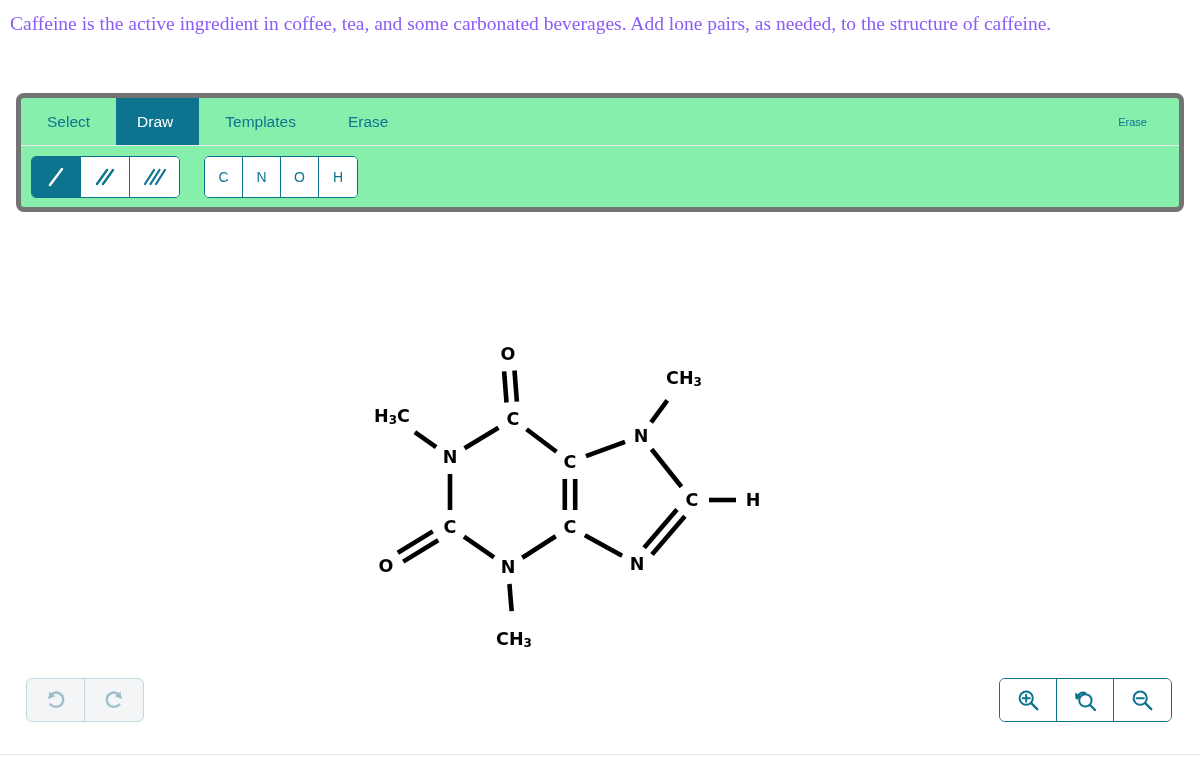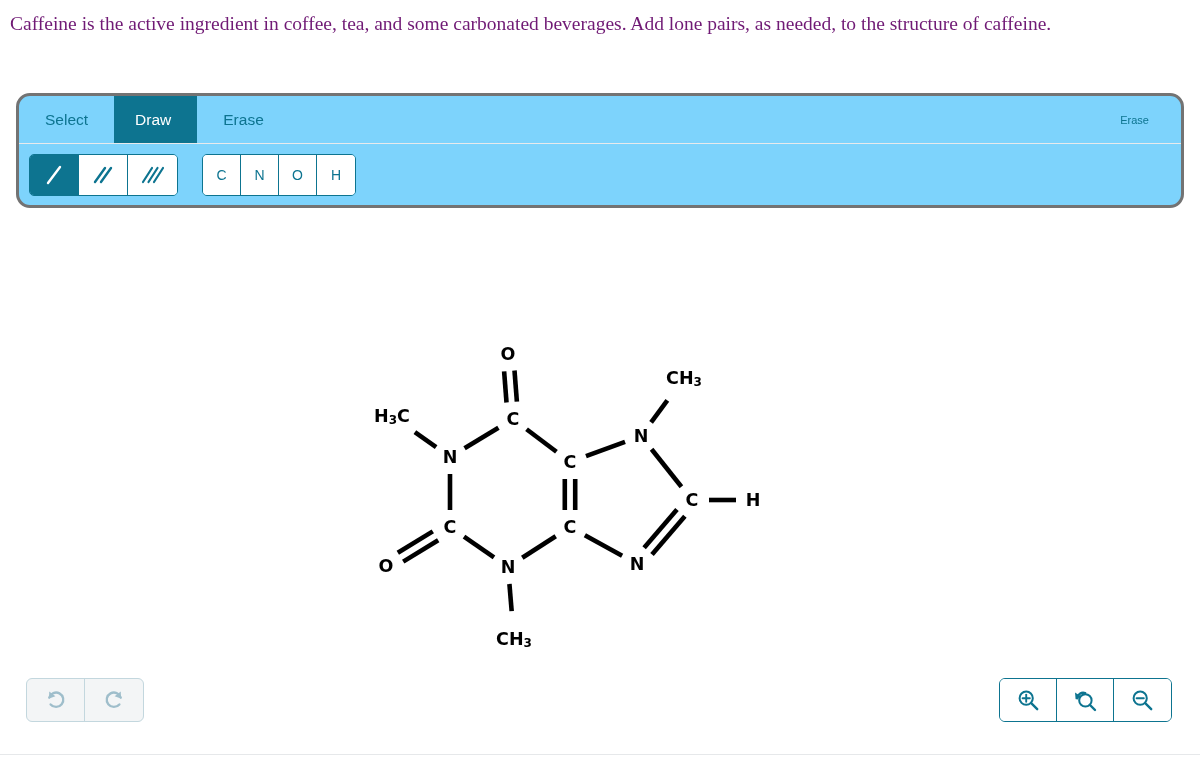--- a/index.html
+++ b/index.html
@@ -15,36 +15,36 @@
     color: #222222;
     overflow: hidden;
     position: relative;
   }
 
   
   #question-prompt {
     font-family: "Liberation Serif", serif;
     font-size: 19.5px;
     line-height: 31px;
-    color: #701a75;
+    color: #8b5cf6;
     padding: 8px 16px 0 10px;
     width: 1168px;
     box-sizing: border-box;
   }
 
   
   #editor-panel {
     position: absolute;
     left: 16px;
     top: 93px;
     width: 1168px;
     box-sizing: border-box;
-    border: 3px solid #737373;
-    border-radius: 14px;
-    background: #7dd3fc;
+    border: 5px solid #737373;
+    border-radius: 8px;
+    background: #86efac;
   }
 
   
   #tab-row {
     display: flex;
     align-items: stretch;
     height: 47px;
     border-bottom: 1px solid #e8eaec;
     position: relative;
   }
@@ -224,20 +224,23 @@
 <div id="question-prompt">Caffeine is the active ingredient in coffee, tea, and some carbonated beverages. Add lone pairs, as needed, to the structure of caffeine.</div>
 
 <div id="editor-panel">
 
   <div id="tab-row">
     <div class="tab-item">
       <span>Select</span>
     </div>
     <div class="tab-item active">
       <span>Draw</span>
+    </div>
+    <div class="tab-item">
+      <span>Templates</span>
     </div>
     <div class="tab-item">
       <span>Erase</span>
     </div>
     <div id="tab-spacer"></div>
     <div id="tab-erase">
       <span>Erase</span>
     </div>
   </div>
 

